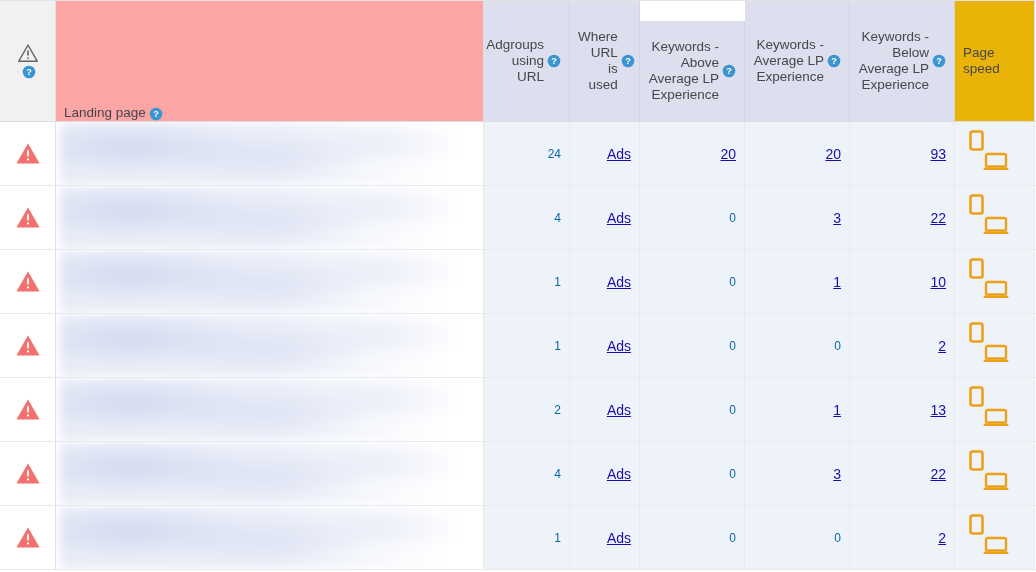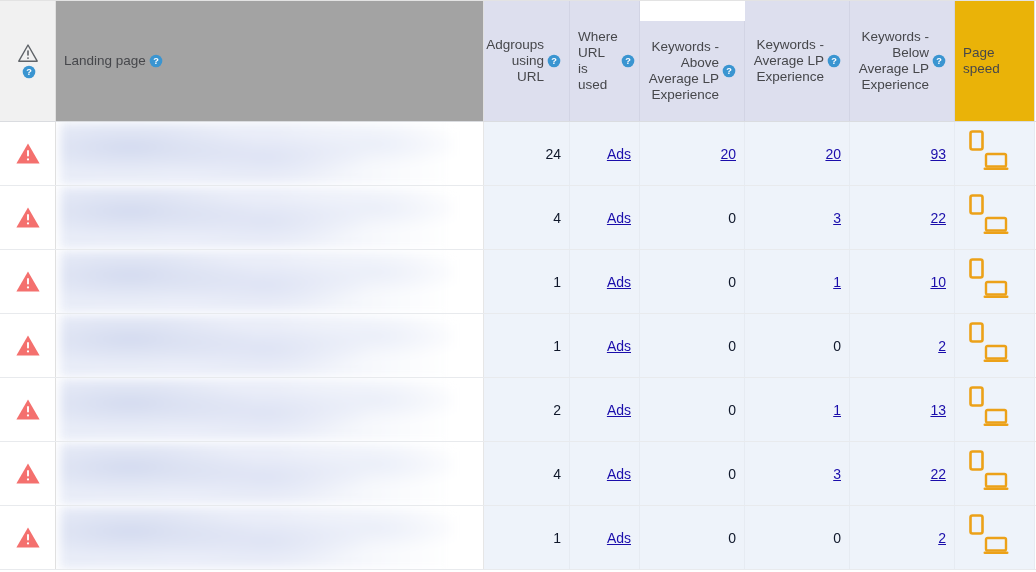--- a/index.html
+++ b/index.html
@@ -41,33 +41,34 @@
   .th-warn{
     width:56px;flex:0 0 56px;
     background:#f1f1f1;
     justify-content:center;
     flex-direction:column;
     gap:2px;
     border-right:1px solid #e0e0e0;
   }
   .th-landing{
     width:428px;flex:0 0 428px;
-    background:#a3a3a3;
+    background:#fca5a5;
     justify-content:flex-start;
     padding-left:8px;
     border-right:1px solid #e0e0e0;
+    align-items:flex-end;
   }
   .th-metric{
     background:#dddfee;
     justify-content:flex-end;
     text-align:right;
     border-right:1px solid #d2d4e4;
   }
   .th-c1{width:86px;flex:0 0 86px;}
-  .th-c2{width:70px;flex:0 0 70px;justify-content:flex-start;text-align:left;}
+  .th-c2{width:70px;flex:0 0 70px;justify-content:flex-start;text-align:right;}
   .th-c3{width:105px;flex:0 0 105px;margin-top:20px;}
   .th-c4{width:105px;flex:0 0 105px;}
   .th-c5{width:105px;flex:0 0 105px;}
   .th-pagespeed{
     width:80px;flex:0 0 80px;
     background:#eab308;
     justify-content:center;
     text-align:left;
     padding-left:8px;
     border-right:1px solid #e0e0e0;
@@ -138,21 +139,21 @@
     border-right:1px solid #e6ebf2;
     position:relative;
   }
 
   a.lnk{
     color:#1a0dab;
     text-decoration:underline;
     cursor:pointer;
     font-size:14px;
   }
-  .plain{color:#0f172a;font-size:14px;}
+  .plain{color:#0369a1;font-size:12px;}
 
   
   .blur-strip{
     position:absolute;
     left:4px;right:30px;top:0;bottom:0;
     background:
       radial-gradient(ellipse 180px 40px at 18% 40%, rgba(204,212,236,.75), rgba(204,212,236,0) 70%),
       radial-gradient(ellipse 150px 36px at 52% 55%, rgba(216,222,242,.7), rgba(216,222,242,0) 72%),
       radial-gradient(ellipse 130px 30px at 80% 35%, rgba(226,231,246,.6), rgba(226,231,246,0) 75%),
       linear-gradient(90deg,#e9edf8 0%, #eceff9 55%, #f6f8fc 78%, #ffffff 100%);

